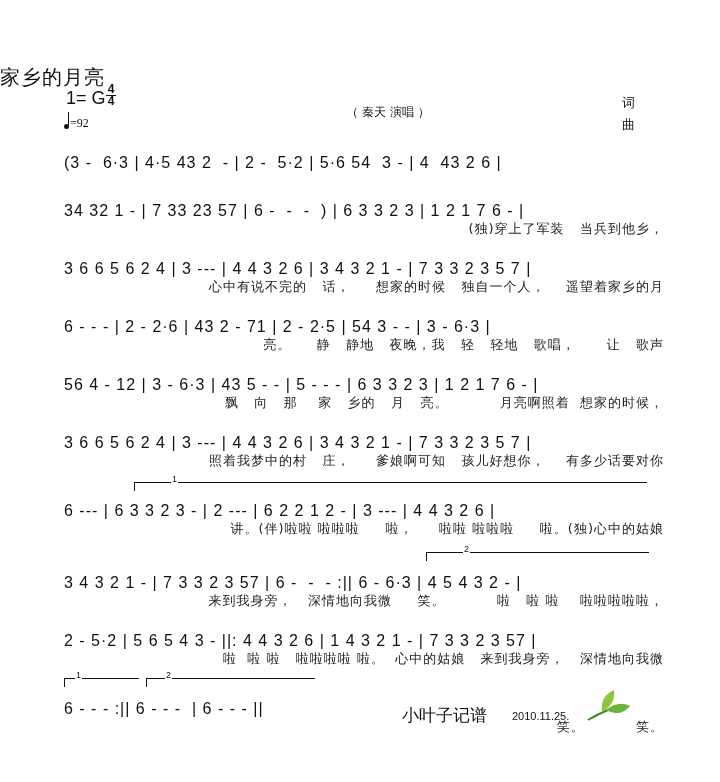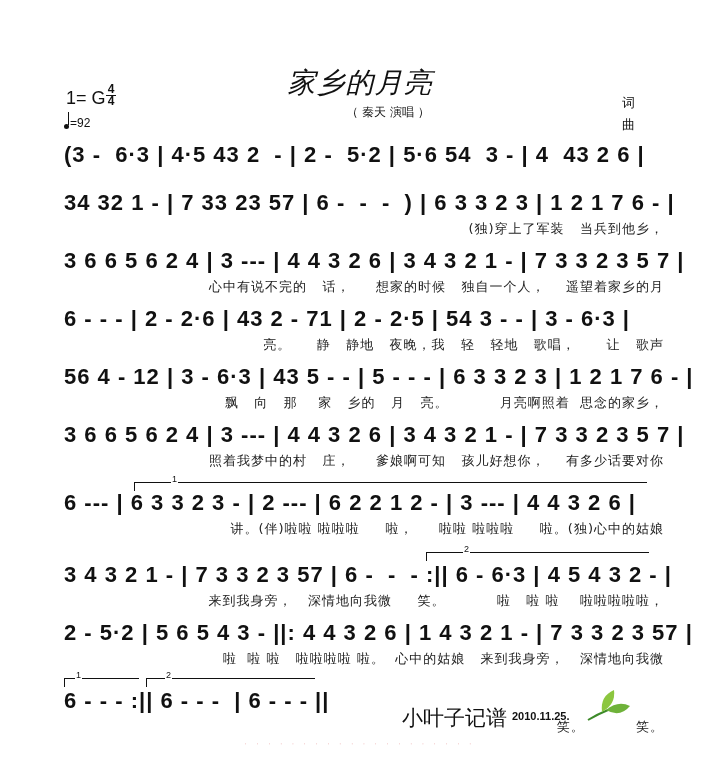--- a/index.html
+++ b/index.html
@@ -1,44 +1,44 @@
 <!DOCTYPE html>
 <html><head>
 <meta charset="utf-8">
 <style>
   html, body { margin: 0; padding: 0; background: #ffffff; }
   body { width: 720px; height: 782px; position: relative; overflow: hidden;
          font-family: "DejaVu Sans", sans-serif; color: #111; }
-  .title { position: absolute; left: 0; width: 720px; top: 64px; text-align: center;
-           font-size: 28px; letter-spacing: 1px; font-style: italic; }
+  .title { position: absolute; left: 0; width: 720px; top: 64px; text-align: left;
+           font-size: 20px; letter-spacing: 1px; }
   .subtitle { position: absolute; left: 0; width: 720px; top: 104px; text-align: center;
               font-size: 12px; padding-left: 28px; }
   .key { position: absolute; left: 66px; top: 88px; font-family: "Liberation Sans", sans-serif; font-size: 18px; }
   .timesig { position: absolute; left: 106px; top: 84px; font-family: "Liberation Sans", sans-serif;
              font-size: 12px; line-height: 11px; text-align: center; font-weight: bold; }
   .timesig .bar { border-top: 1px solid #111; width: 10px; margin: 0 auto; }
-  .tempo { position: absolute; left: 64px; top: 114px; font-family: Liberation Sans, sans-serif; font-size: 12px; }
+  .tempo { position: absolute; left: 64px; top: 114px; font-family: Liberation Serif, serif; font-size: 12px; }
   .tempo .note { display: inline-block; width: 5px; height: 5px; background: #111; border-radius: 50%;
                  position: relative; top: 2px; }
   .tempo .stem { display: inline-block; width: 1px; height: 13px; background: #111; position: relative;
                  left: -1px; top: -2px; }
   .credits { position: absolute; left: 622px; top: 92px; font-size: 13px; line-height: 22px; }
 
   .line { position: absolute; left: 64px; width: 590px; }
-  .notes { position: absolute; left: 0; top: 0; width: 590px; height: 26px;
-           font-family: "Liberation Sans", sans-serif; font-weight: bold; font-size: 22px;
+  .notes { position: absolute; left: 0; top: 12px; width: 590px; height: 26px;
+           font-family: "Liberation Sans", sans-serif; font-weight: normal; font-size: 16px;
            white-space: pre; letter-spacing: 1px; }
   .lyrics { position: absolute; left: 0; top: 30px; width: 600px; font-size: 13px;
             white-space: pre; color: #222; letter-spacing: 1px; text-align: right; }
   .volta { position: absolute; height: 8px; border-top: 1px solid #111; border-left: 1px solid #111; }
   .volta span { position: absolute; top: -9px; left: 36px; font-size: 9px; background: #fff; padding: 0 1px;
                 font-family: "Liberation Sans", sans-serif; }
 
-  .signature { position: absolute; left: 402px; top: 704px; font-family: "DejaVu Serif", serif; font-size: 21px; }
-  .date { position: absolute; left: 512px; top: 710px; font-family: "Liberation Sans", sans-serif; font-size: 11px; font-weight: bold; }
+  .signature { position: absolute; left: 402px; top: 704px; font-family: "DejaVu Serif", serif; font-size: 17px; }
+  .date { position: absolute; left: 512px; top: 710px; font-family: "Liberation Sans", sans-serif; font-size: 11px; }
   .leaf { position: absolute; left: 584px; top: 688px; width: 48px; height: 36px; }
   .footer { position: absolute; left: 190px; top: 740px; width: 340px; height: 8px; font-size: 6px;
             color: #d04040; text-align: center; letter-spacing: 4px; opacity: 0.6; }
 </style>
 </head>
 <body>
 
 <div class="title">家乡的月亮</div>
 <div class="subtitle">（ 秦天 演唱 ）</div>
 <div class="key">1= G</div>
@@ -66,21 +66,21 @@
 <div class="line" style="top:248px;">
   <div class="notes">3 6 6 5 6 2 4 | 3 --- | 4 4 3 2 6 | 3 4 3 2 1 - | 7 3 3 2 3 5 7 |</div>
   <div class="lyrics">心中有说不完的   话，     想家的时候   独自一个人，    遥望着家乡的月</div>
 </div>
 <div class="line" style="top:306px;">
   <div class="notes">6 - - - | 2 - 2·6 | 43 2 - 71 | 2 - 2·5 | 54 3 - - | 3 - 6·3 |</div>
   <div class="lyrics">亮。     静   静地   夜晚，我   轻   轻地   歌唱，      让   歌声</div>
 </div>
 <div class="line" style="top:364px;">
   <div class="notes">56 4 - 12 | 3 - 6·3 | 43 5 - - | 5 - - - | 6 3 3 2 3 | 1 2 1 7 6 - |</div>
-  <div class="lyrics">飘   向   那    家   乡的   月   亮。          月亮啊照着  思念的家乡，</div>
+  <div class="lyrics">飘   向   那    家   乡的   月   亮。          月亮啊照着  想家的时候，</div>
 </div>
 <div class="line" style="top:422px;">
   <div class="notes">3 6 6 5 6 2 4 | 3 --- | 4 4 3 2 6 | 3 4 3 2 1 - | 7 3 3 2 3 5 7 |</div>
   <div class="lyrics">照着我梦中的村   庄，     爹娘啊可知   孩儿好想你，    有多少话要对你</div>
 </div>
 <div class="line" style="top:490px;">
   <div class="volta" style="left:70px; top:-8px; width:512px;">
       <span>1</span>
     </div>
   <div class="notes">6 --- | 6 3 3 2 3 - | 2 --- | 6 2 2 1 2 - | 3 --- | 4 4 3 2 6 |</div>

